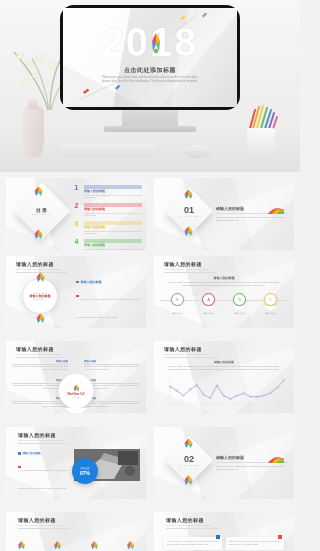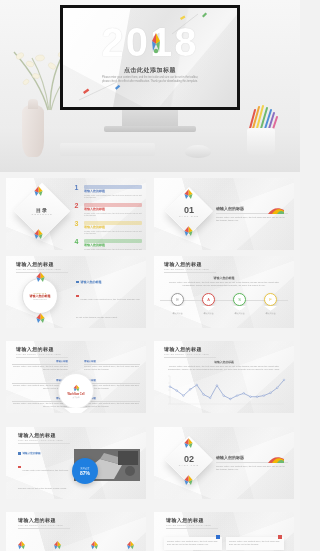--- a/index.html
+++ b/index.html
@@ -29,21 +29,21 @@
     pointer-events:none;
   }
   .slide > * { position:relative; z-index:2; }
 
   
   .hero { position:absolute; left:0; top:0; width:300px; height:172px;
           background:linear-gradient(180deg,#f7f7f7 0%,#efefef 55%,#e9e9e9 100%); overflow:hidden; }
   .desk { position:absolute; left:0; bottom:0; width:300px; height:46px;
           background:linear-gradient(180deg,#ededed,#e2e2e2); }
   .monitor { position:absolute; left:60px; top:5px; width:180px; height:105px;
-             background:#111; border-radius:0; padding:3px; }
+             background:#111; border-radius:14px; padding:3px; }
   .screen { width:100%; height:100%; overflow:hidden; position:relative;
             background:linear-gradient(125deg,#fdfdfd,#ececec 45%,#f6f6f6 70%,#e6e6e6); }
   .screen:before{content:"";position:absolute;inset:0;
     background:
       linear-gradient(28deg, rgba(0,0,0,.04) 0 22%, rgba(255,255,255,0) 22.5% 48%),
       linear-gradient(-50deg, rgba(0,0,0,.035) 0 30%, rgba(255,255,255,0) 30.5% 60%),
       linear-gradient(100deg, rgba(255,255,255,.8) 0 35%, rgba(0,0,0,.03) 35.5% 65%, rgba(255,255,255,0) 66%);}
   .yr { position:absolute; left:0; right:0; top:12px; text-align:center;
         font-size:40px; font-weight:700; letter-spacing:2px; color:#fff;
         text-shadow:0 0 1px rgba(0,0,0,.18); font-family:"Liberation Sans",sans-serif; }

